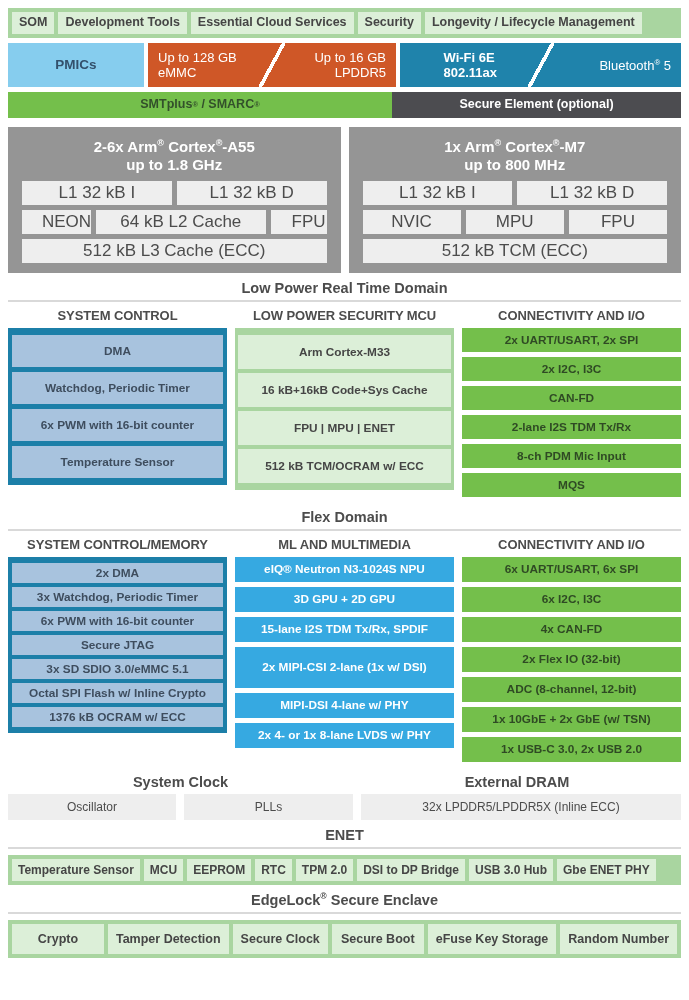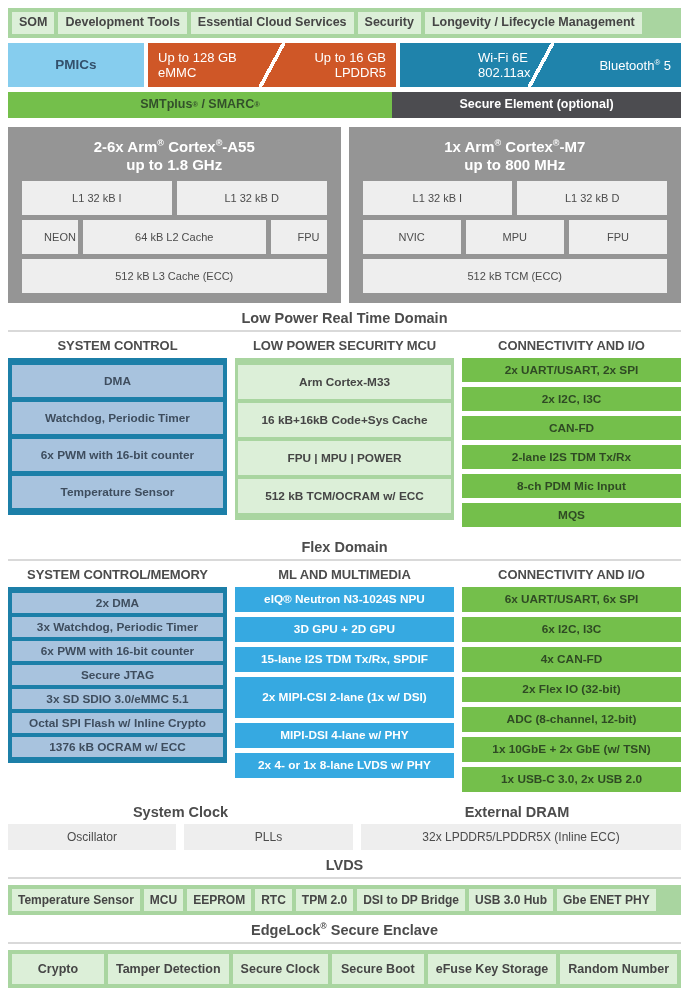--- a/index.html
+++ b/index.html
@@ -44,41 +44,41 @@
     position:absolute;top:-2px;bottom:-2px;left:50%;width:26px;
     margin-left:-13px;
     background:linear-gradient(to bottom right, transparent 0 46%, #ffffff 46% 54%, transparent 54% 100%);
     pointer-events:none;
   }
   .wifi-grp{
     flex:1;background:#1f83ab;color:#ffffff;font-size:13px;
     position:relative;display:flex;
   }
   .wifi-grp .half{flex:1;display:flex;align-items:center;padding:0 10px;}
-  .wifi-grp .half.left{justify-content:flex-end;}
+  .wifi-grp .half.left{justify-content:center;font-weight:bold;}
   .wifi-grp .half.right{justify-content:flex-end;}
 
   
   .smarc-row{display:flex;height:26px;margin-top:5px;gap:0;}
   .smtplus{flex:0 0 384px;background:#74bf4b;color:#33502b;font-size:12.5px;}
   .secelem{flex:1;background:#4c4c50;color:#ffffff;font-size:12.5px;}
 
   
   .cpu-row{display:flex;gap:8px;margin-top:9px;}
   .cpu-box{
     flex:1;background:#959595;padding:7px 14px 10px;box-sizing:border-box;
   }
   .cpu-title{
     color:#ffffff;font-size:15px;font-weight:bold;text-align:center;
     line-height:1.18;margin:4px 0 8px;
   }
   .cpu-sub{display:flex;gap:5px;margin-bottom:5px;}
   .cpu-cell{
-    background:#eeeeee;color:#4c4c4c;font-size:11px;font-weight:normal;
-    height:34px;flex:1;
+    background:#eeeeee;color:#4c4c4c;font-size:17px;font-weight:normal;
+    height:24px;flex:1;
   }
   .cpu-cell.w-narrow{flex:0 0 56px;padding-left:20px;}
   .cpu-cell.full{width:100%;}
   .cpu-row-full{display:flex;}
 
   
   .domain-label{
     text-align:center;font-size:14.5px;font-weight:bold;color:#4c4c4c;
     margin:7px 0 4px;
   }
@@ -244,21 +244,21 @@
         <div class="item blue" style="height:34px">6x PWM with 16-bit counter</div>
         <div class="item blue" style="height:34px">Temperature Sensor</div>
       </div>
     </div>
 
     <div class="col">
       <div class="col-head">LOW POWER SECURITY MCU</div>
       <div class="group greenlt">
         <div class="item greenlt" style="height:34px">Arm Cortex-M33</div>
         <div class="item greenlt" style="height:34px">16 kB+16kB Code+Sys Cache</div>
-        <div class="item greenlt" style="height:34px">FPU | MPU | POWER</div>
+        <div class="item greenlt" style="height:34px">FPU | MPU | ENET</div>
         <div class="item greenlt" style="height:34px">512 kB TCM/OCRAM w/ ECC</div>
       </div>
     </div>
 
     <div class="col">
       <div class="col-head">CONNECTIVITY AND I/O</div>
       <div class="group plain">
         <div class="item greendk" style="height:24px">2x UART/USART, 2x SPI</div>
         <div class="item greendk" style="height:24px">2x I2C, I3C</div>
         <div class="item greendk" style="height:24px">CAN-FD</div>
@@ -315,21 +315,21 @@
   <div class="clock-heads">
     <div class="h h-sysclock">System Clock</div>
     <div class="h h-dram">External DRAM</div>
   </div>
   <div class="clock-row">
     <div class="clock-cell c-osc">Oscillator</div>
     <div class="clock-cell c-pll">PLLs</div>
     <div class="clock-cell c-dram">32x LPDDR5/LPDDR5X (Inline ECC)</div>
   </div>
 
-  <div class="domain-label">LVDS</div>
+  <div class="domain-label">ENET</div>
   <div class="rule"></div>
   <div class="smarc-strip">
     <div class="pill">Temperature Sensor</div>
     <div class="pill">MCU</div>
     <div class="pill">EEPROM</div>
     <div class="pill">RTC</div>
     <div class="pill">TPM 2.0</div>
     <div class="pill">DSI to DP Bridge</div>
     <div class="pill">USB 3.0 Hub</div>
     <div class="pill">Gbe ENET PHY</div>

